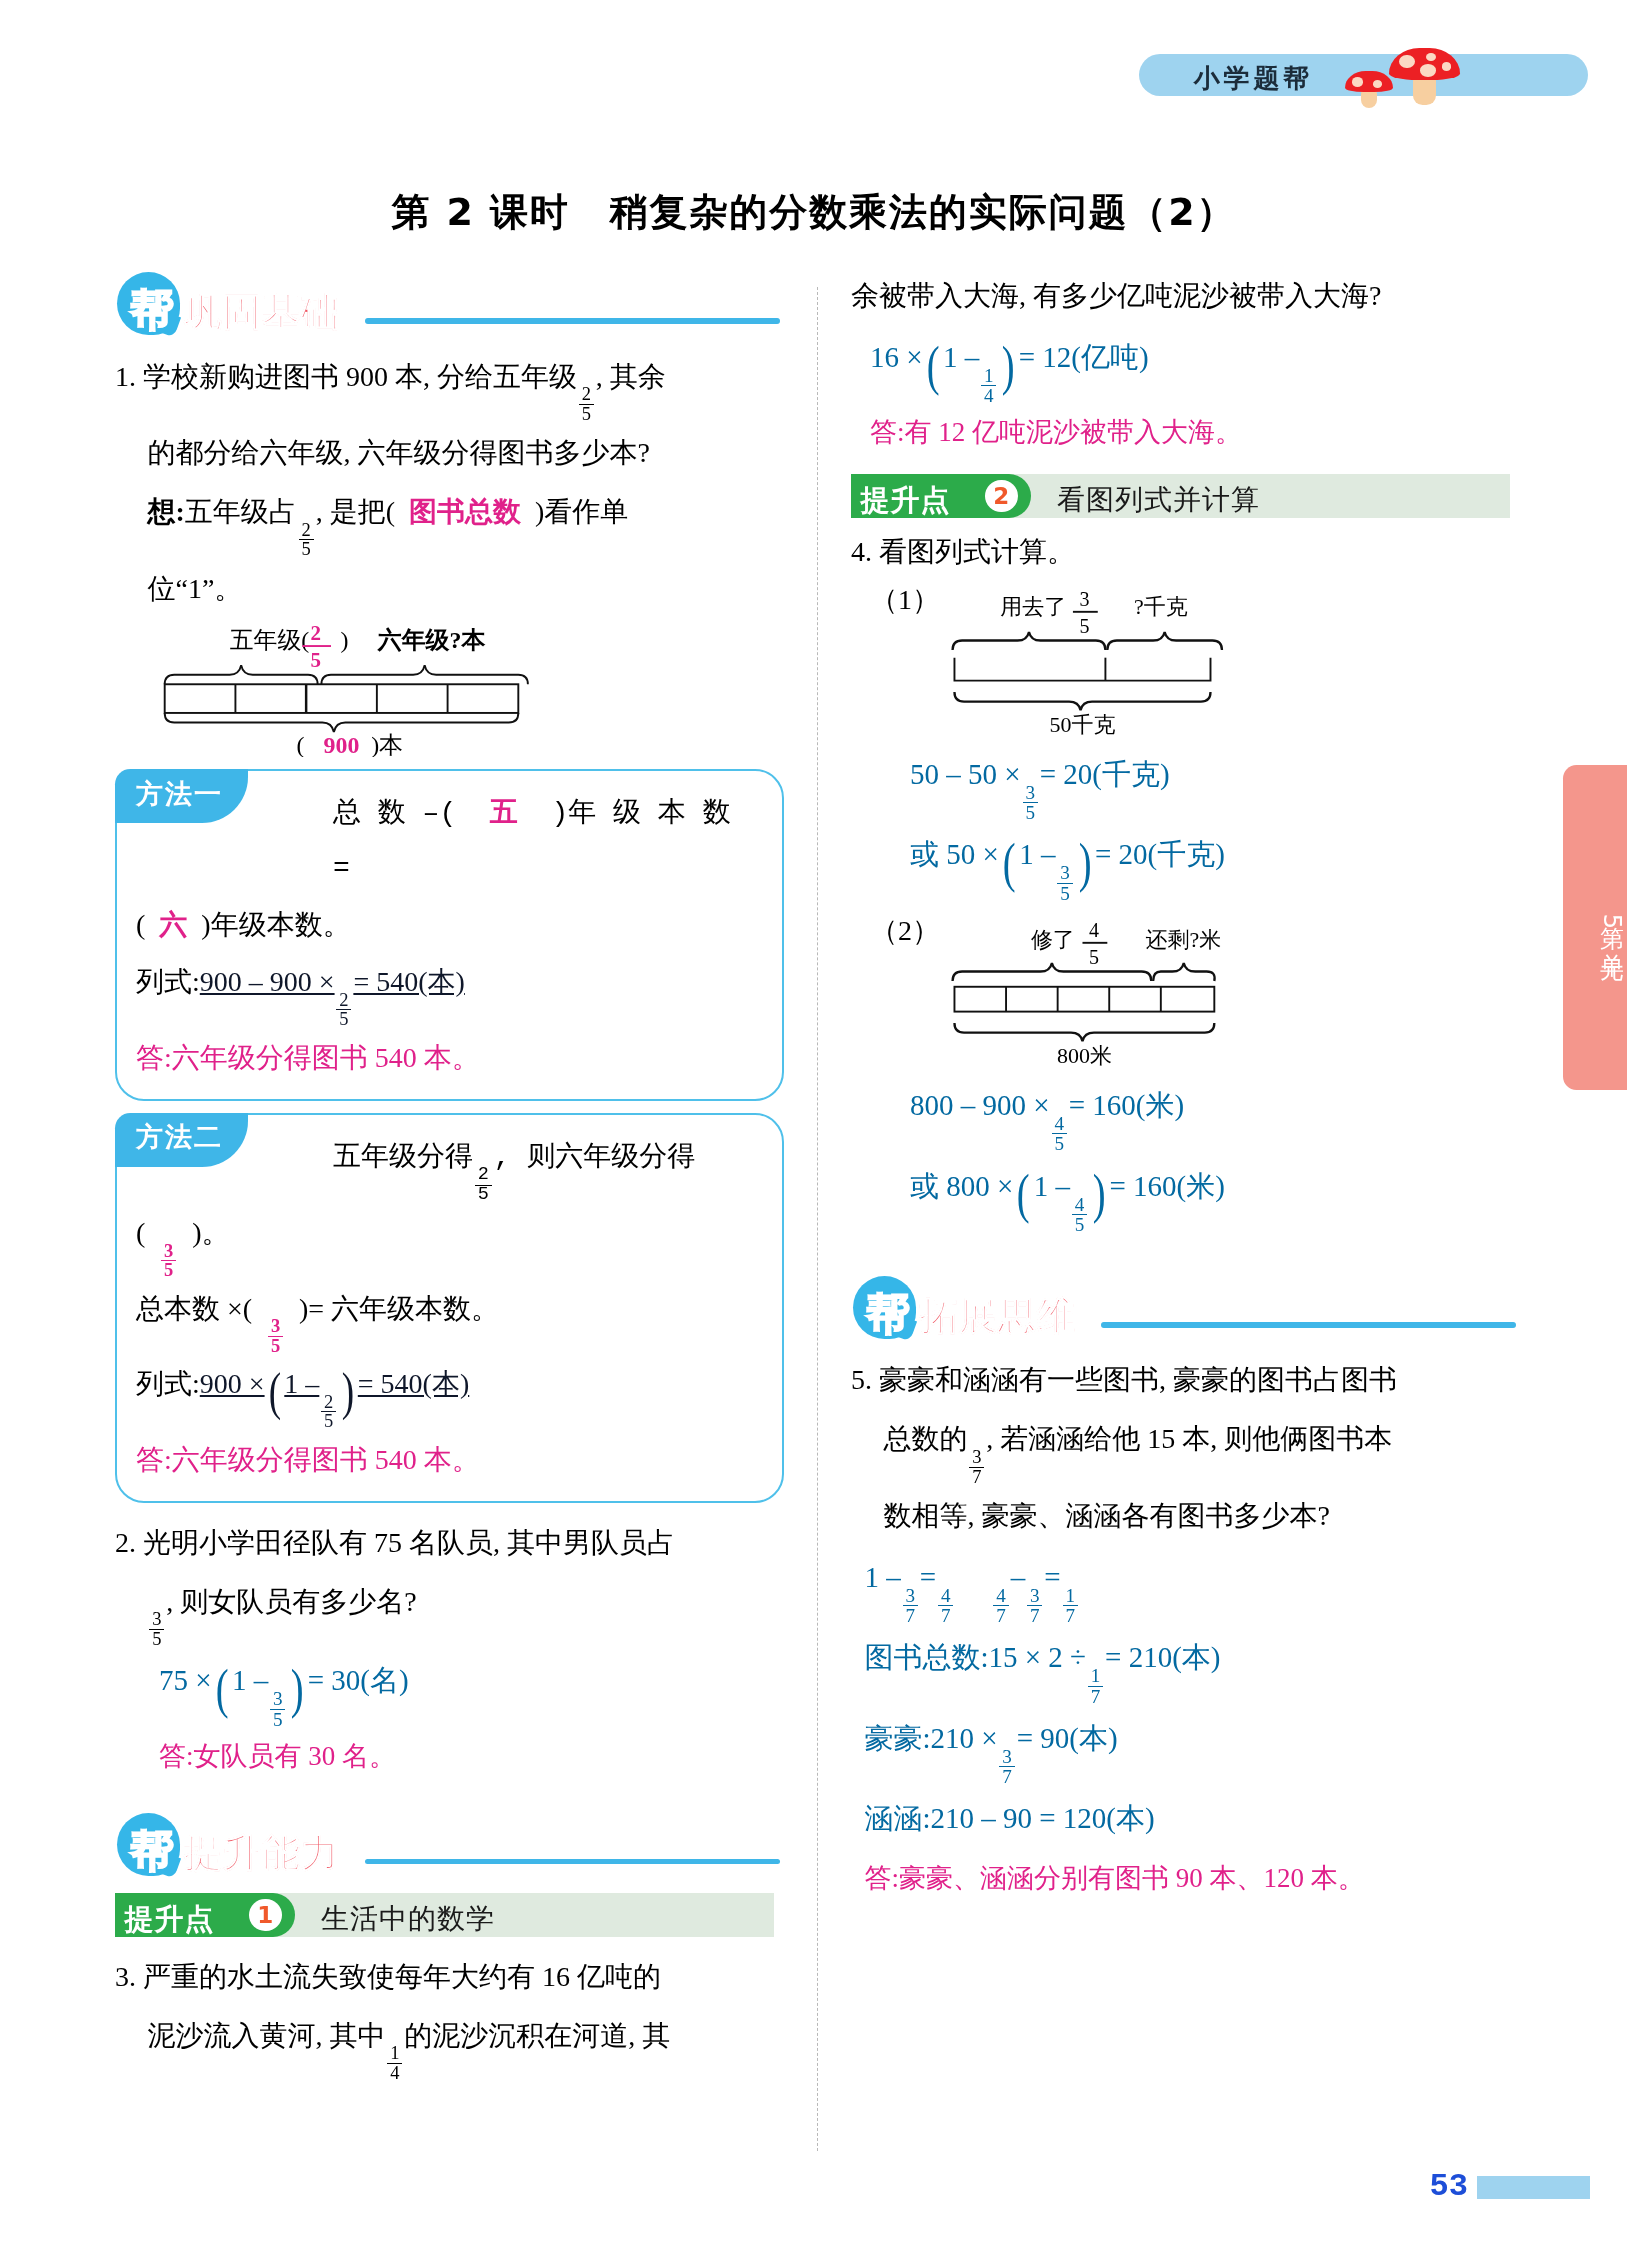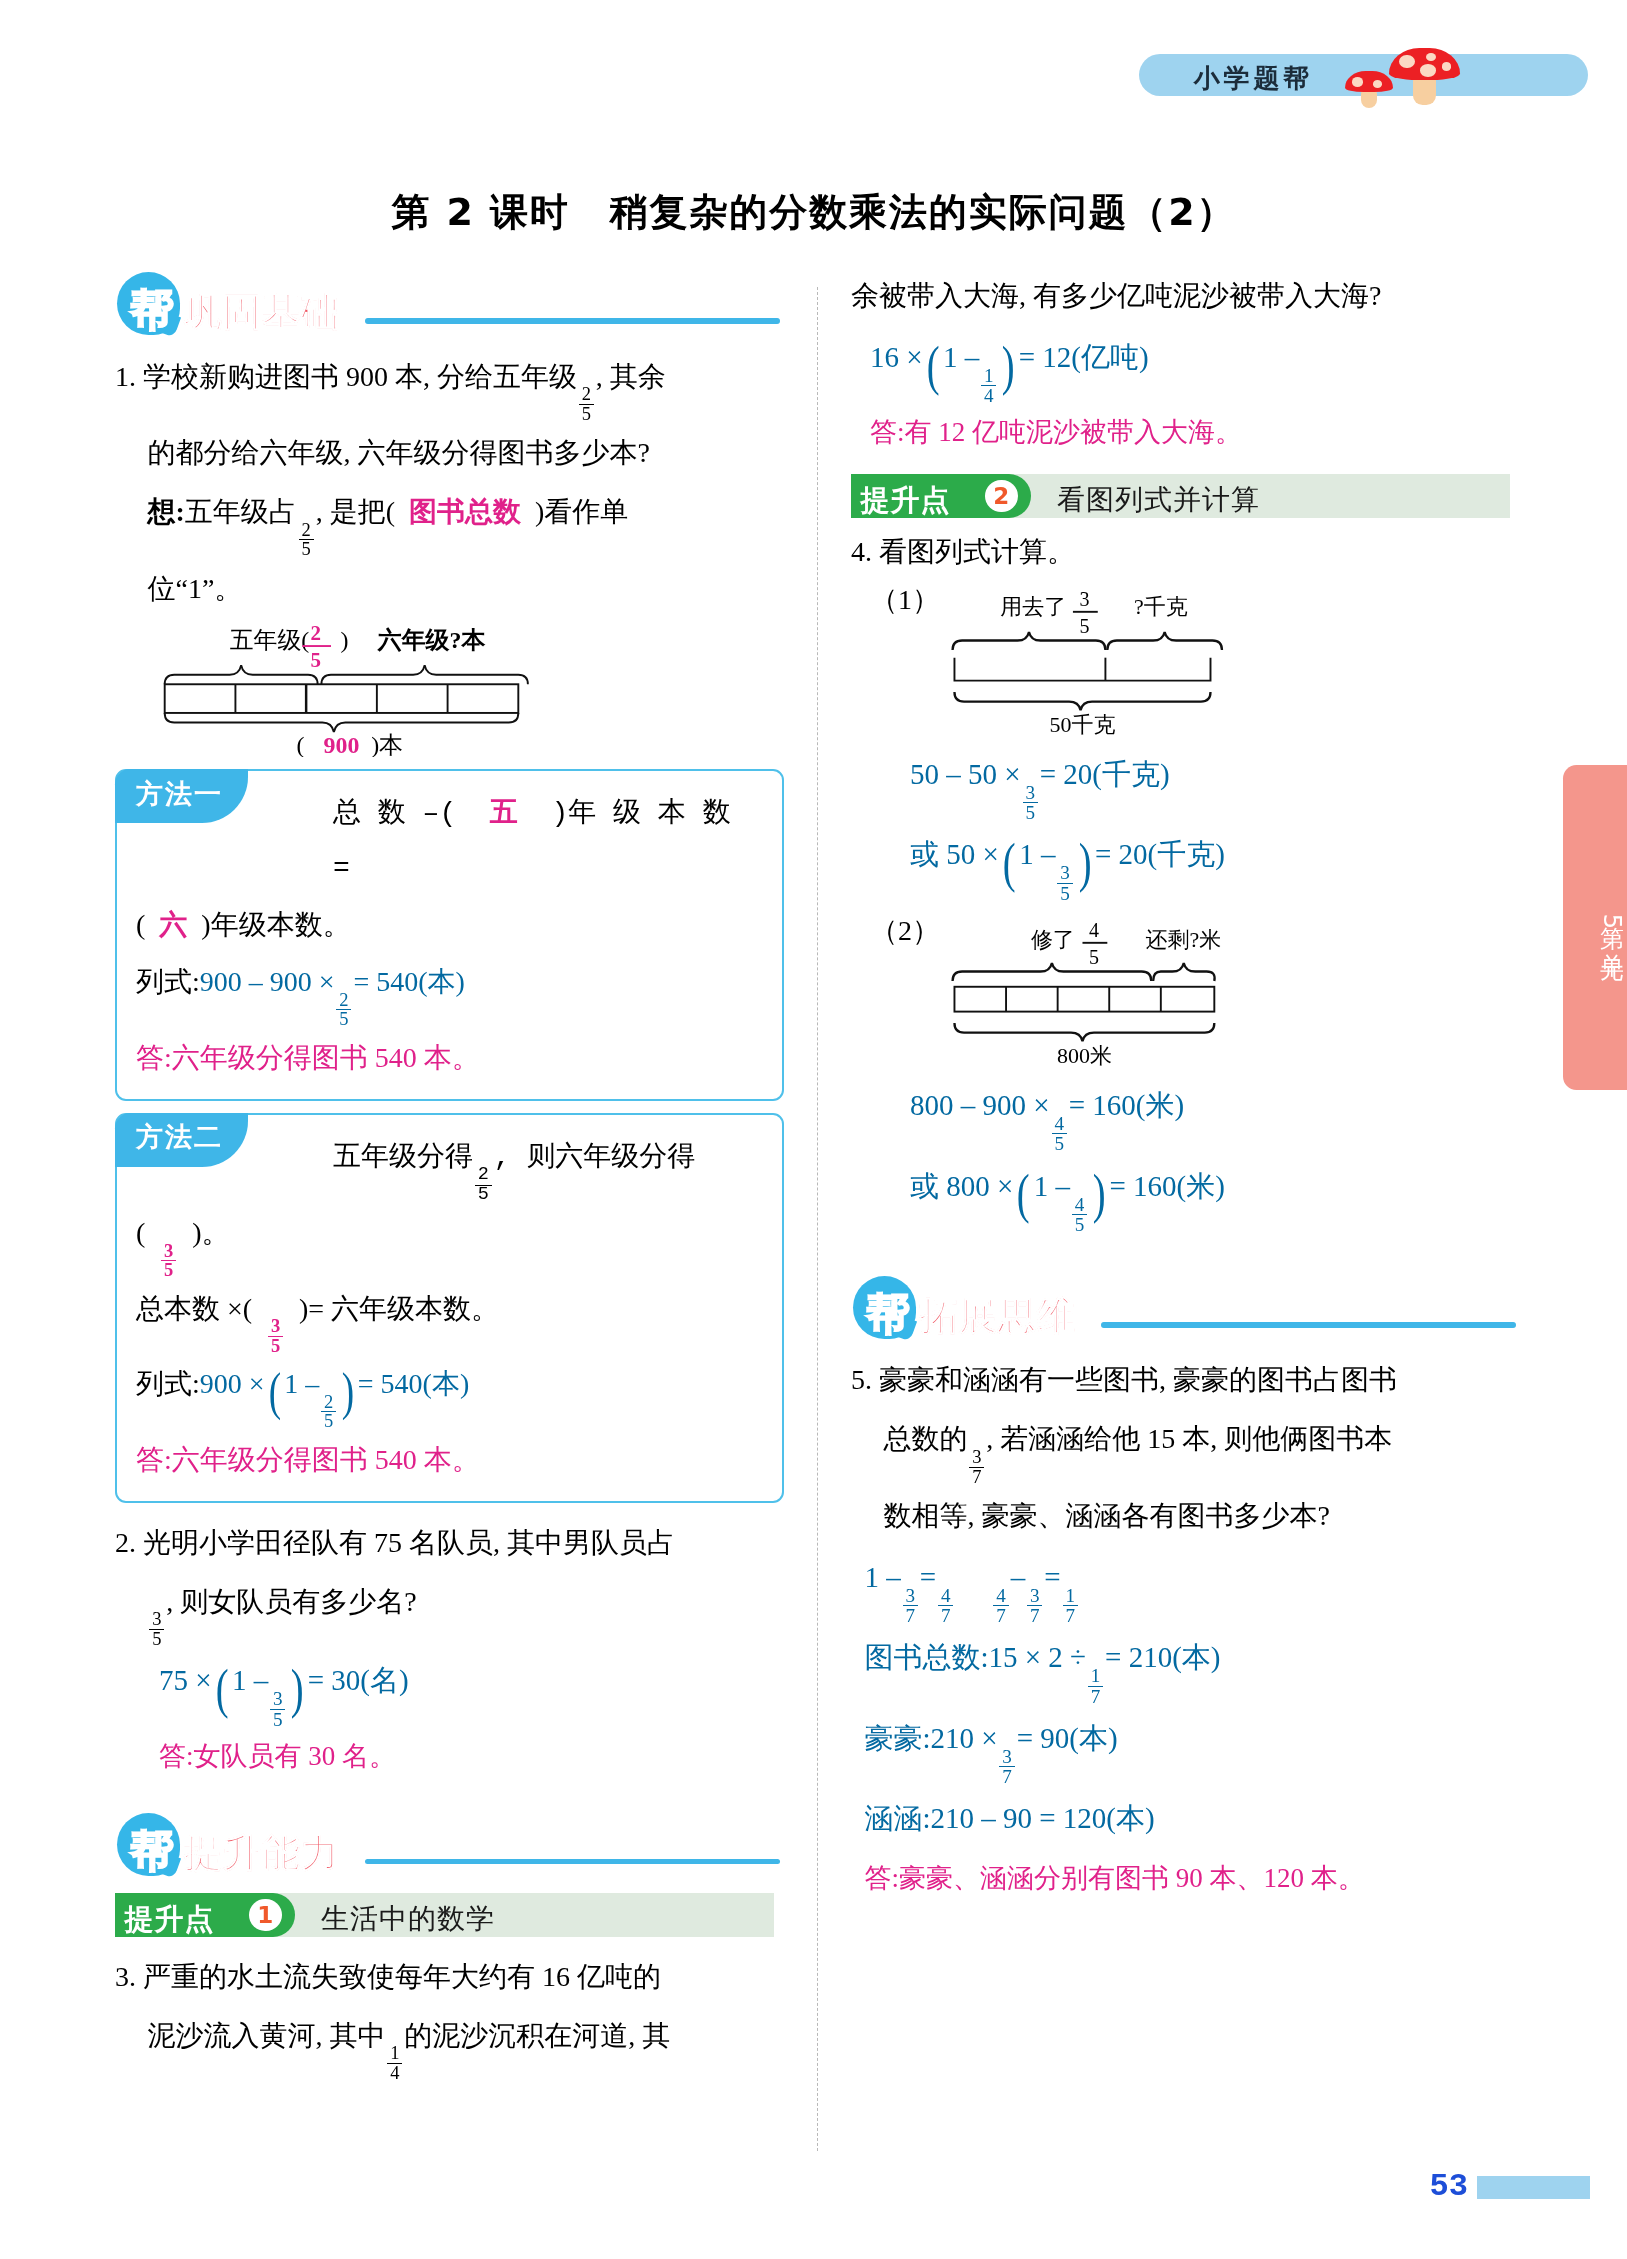--- a/index.html
+++ b/index.html
@@ -101,27 +101,27 @@
   .indent{display:block;padding-left:32.5px;}
   
   .fr{display:inline-flex;flex-direction:column;align-items:center;
       vertical-align:-0.52em;margin:0 1.9px;line-height:1.0;}
   .fr .n{font-size:0.66em;padding:0 2.9px;}
   .fr .d{font-size:0.66em;padding:0 2.9px;border-top:1.5px solid currentColor;}
   
   .bigpar{display:inline-block;font-size:1.9em;line-height:0.5;vertical-align:-0.30em;
           transform:scaleX(0.7);margin:0 1px;}
   
-  .pink{color:#0369a1;}
+  .pink{color:#0f172a;text-decoration:underline;}
   .ans{color:#e0218a;font-size:27px;line-height:55px;}
   .calc{color:#0369a1;font-size:29px;line-height:65px;}
   .blankpink{color:#e0218a;font-weight:bold;}
   
   .mbox{
-    position:relative;border:2.4px solid #4fc0ea;border-radius:11px;
+    position:relative;border:2.4px solid #4fc0ea;border-radius:29px;
     padding:15.3px 19px 13.4px 19px;margin:11.5px 0 9.6px 0;
   }
   .mtag{
     position:absolute;left:-1.9px;top:-1.9px;
     background:#3fb6e8;color:#fff;font-size:27px;font-weight:bold;
     padding:6.7px 25px 11.5px 21px;
     border-radius:15.3px 0 46px 0;
     font-family:"DejaVu Sans","Liberation Sans",sans-serif;
     letter-spacing:1.9px;
   }

